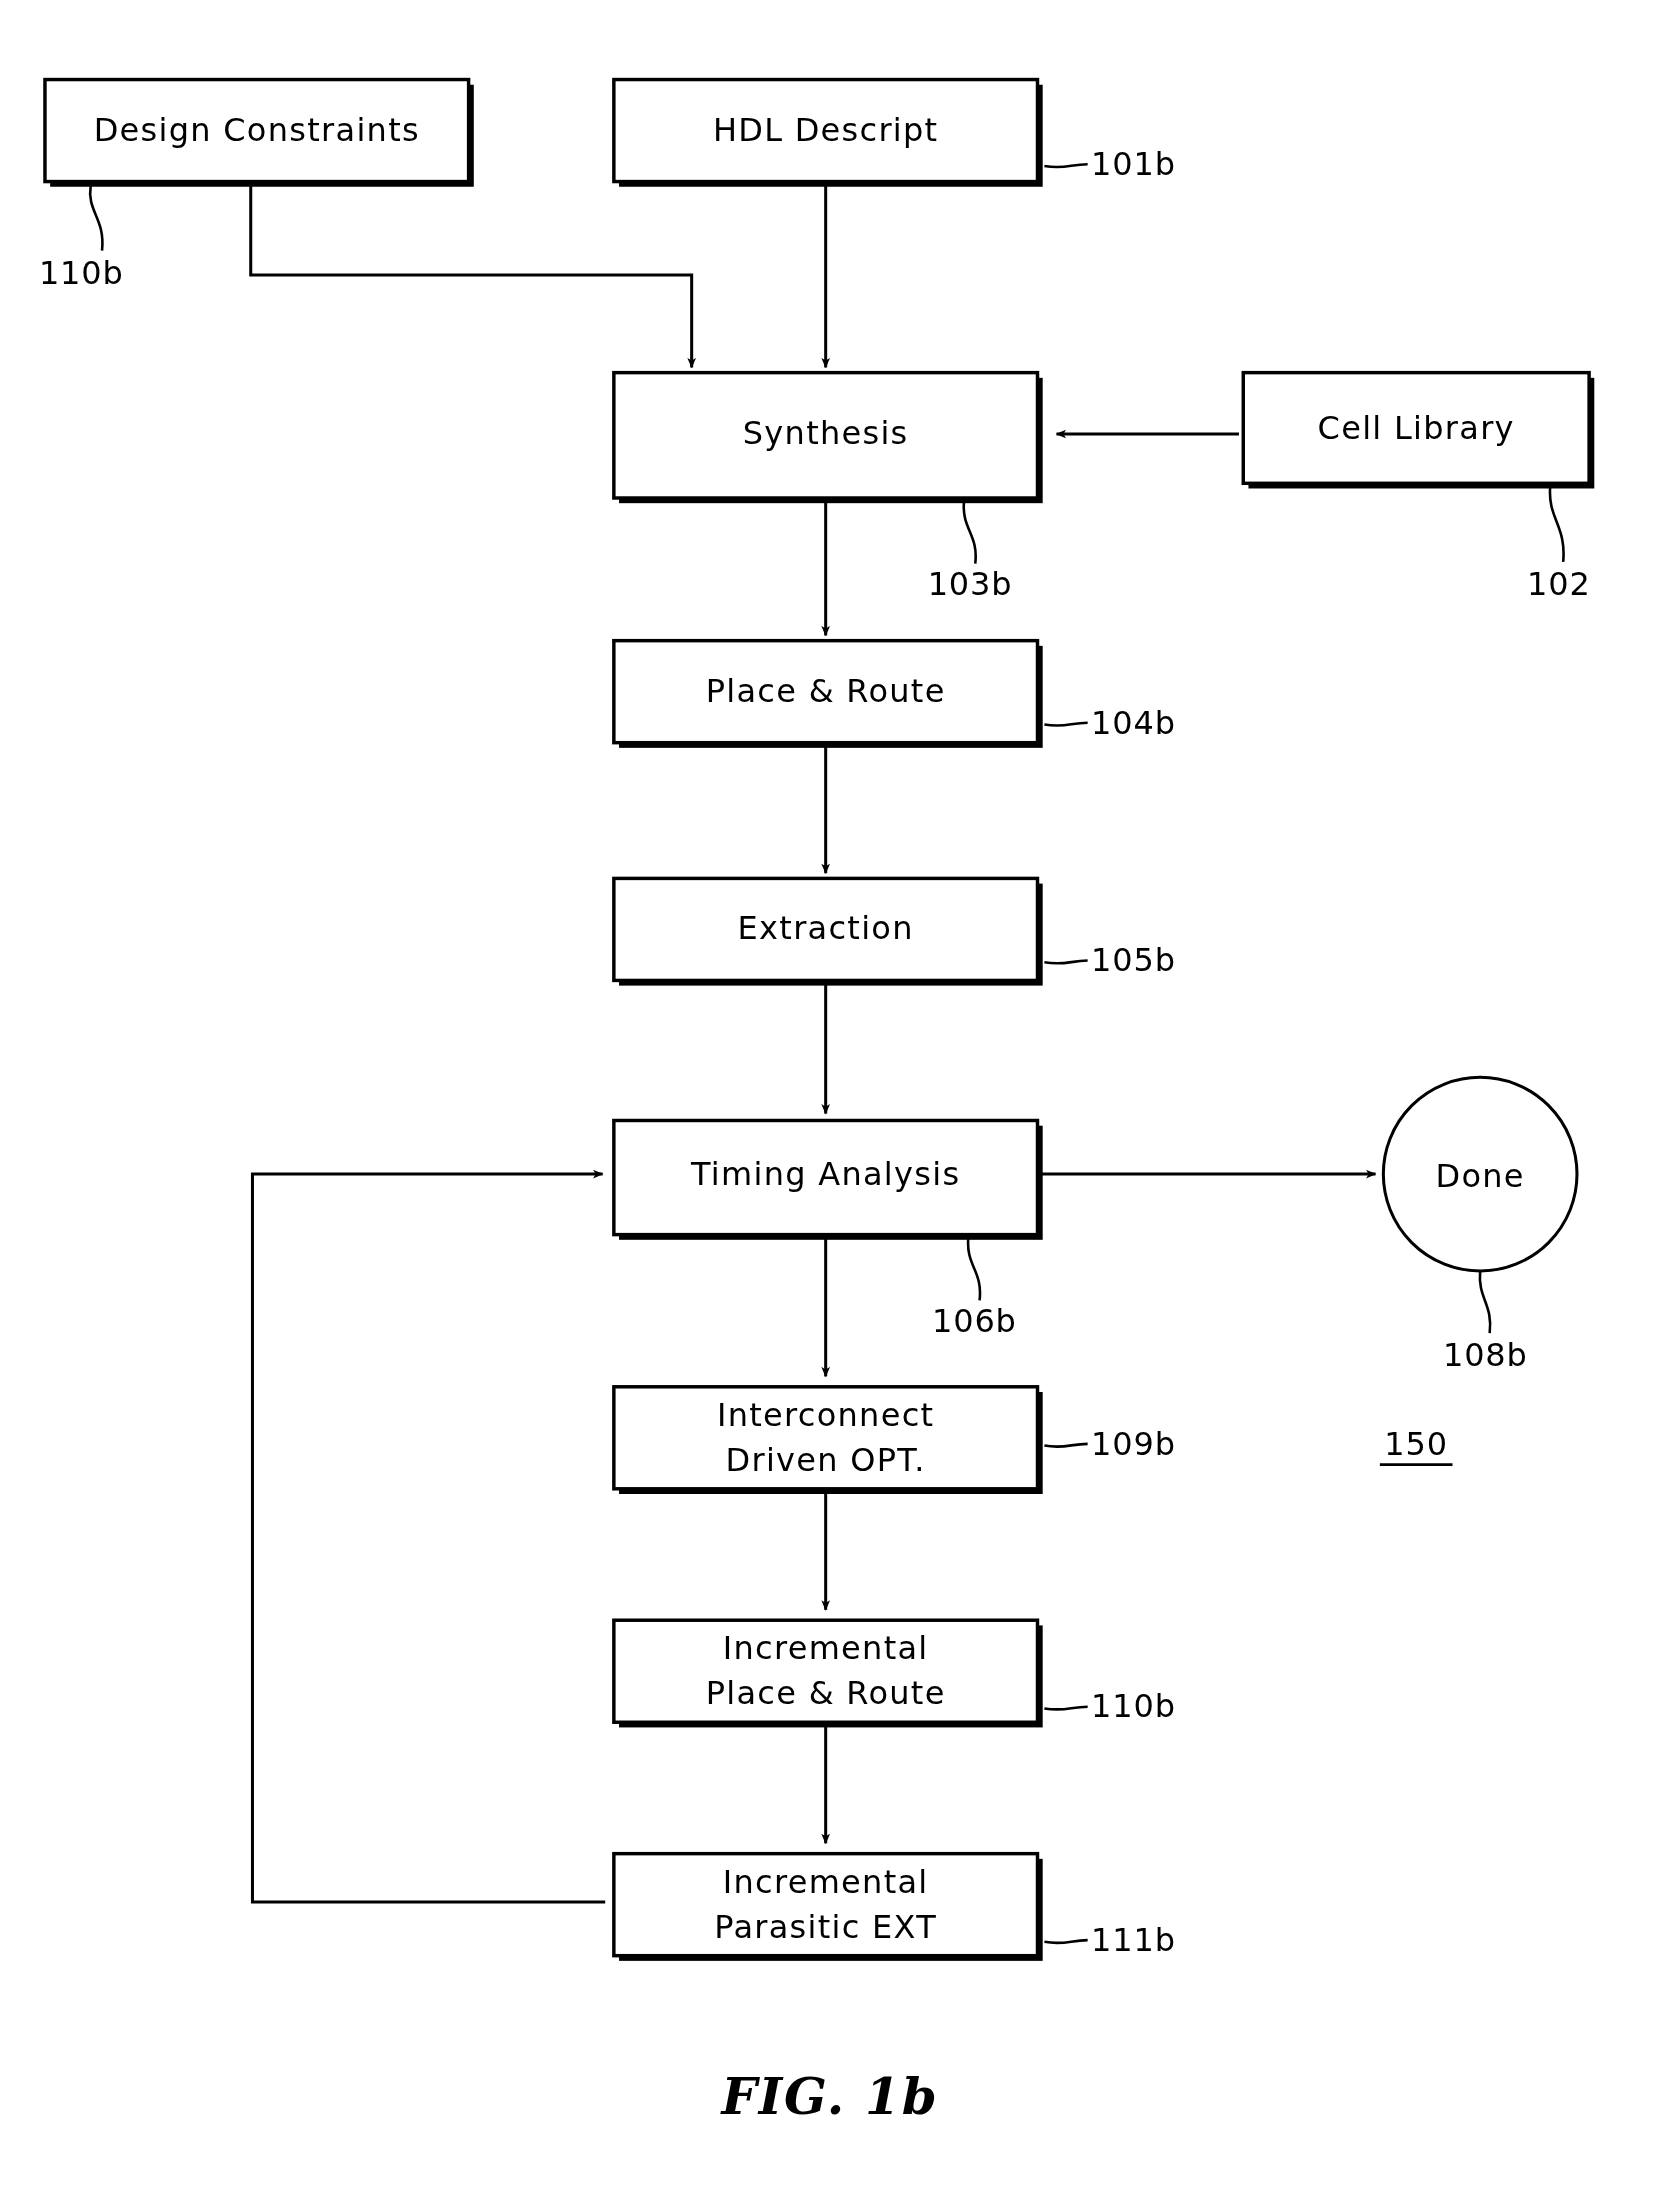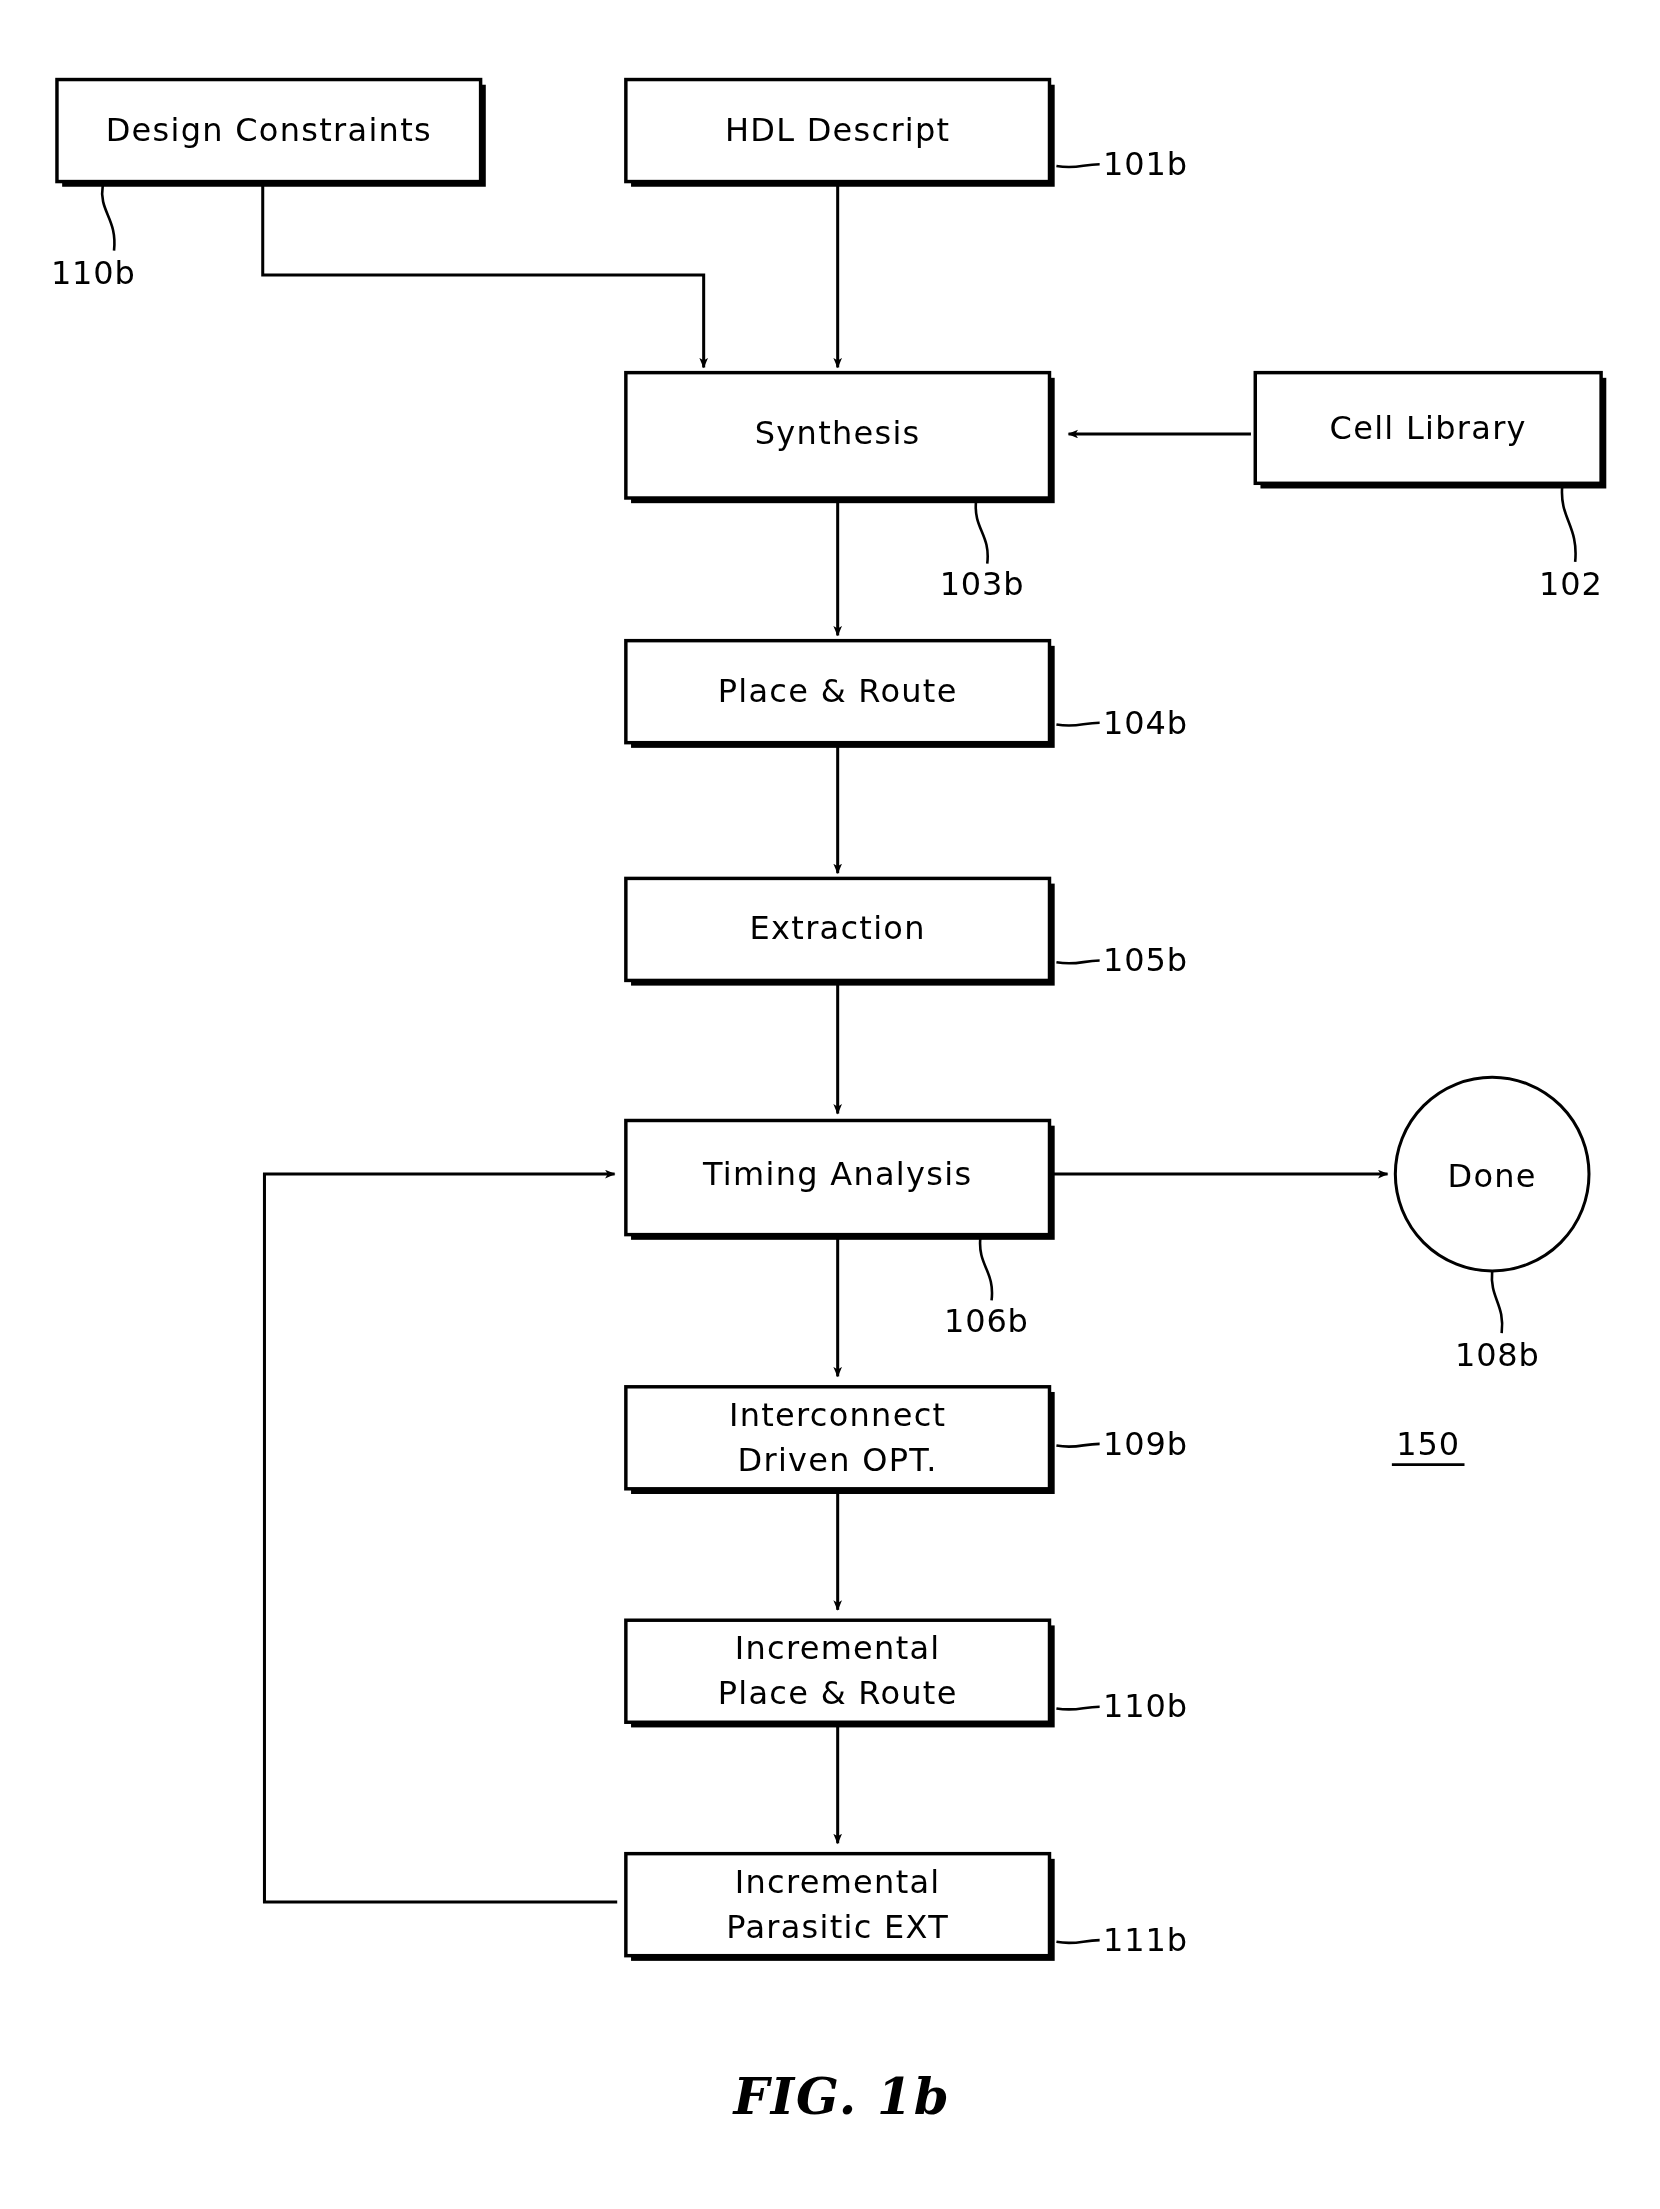--- a/index.html
+++ b/index.html
@@ -10,21 +10,21 @@
   body {
     width: 1660px;
     height: 2209px;
     font-family: "DejaVu Sans", sans-serif;
     color: #000000;
     position: relative;
     overflow: hidden;
   }
   #figure-root {
     position: absolute;
-    left: 12px; top: 0;
+    left: 0; top: 0;
     width: 1328px;
     height: 2209px;
   }
   svg.diagram {
     position: absolute;
     left: 0; top: 0;
     width: 1660px;
     height: 2209px;
   }
   .box-label {

